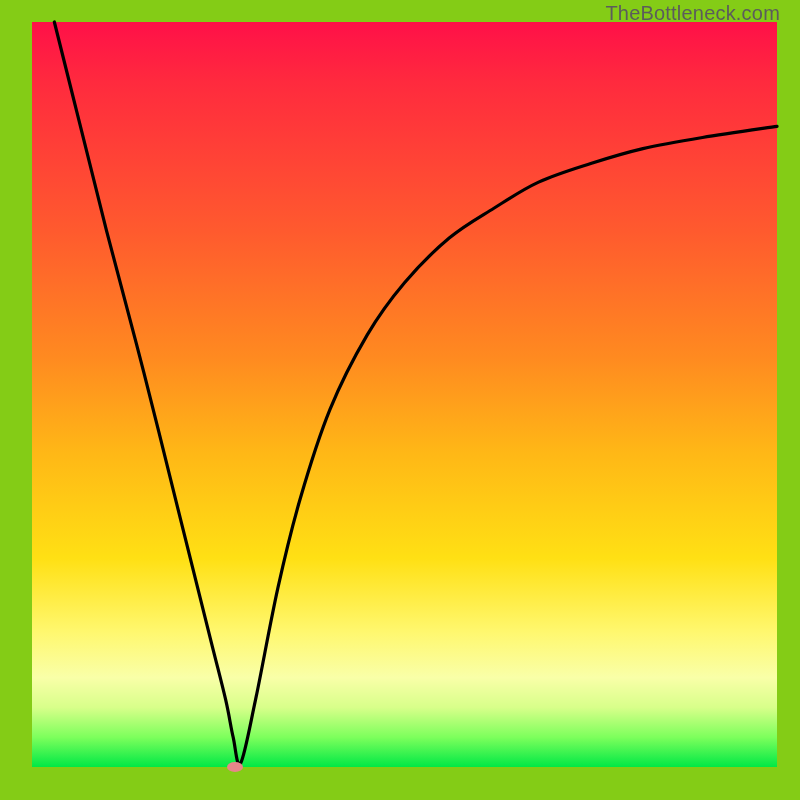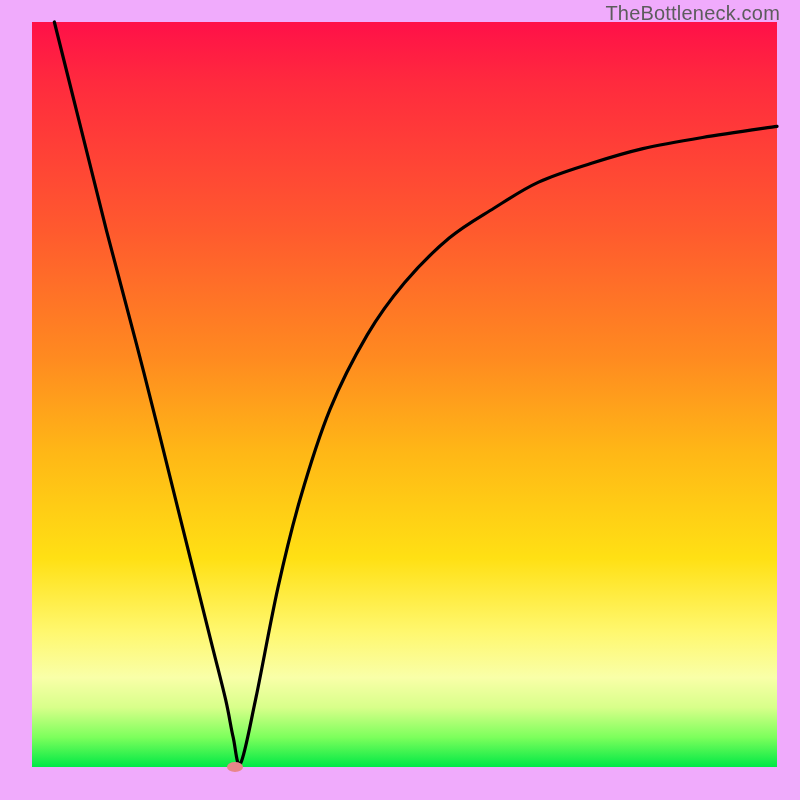--- a/index.html
+++ b/index.html
@@ -8,21 +8,21 @@
     width: 800px;
     height: 800px;
     overflow: hidden;
     background: #000;
     font-family: Arial, Helvetica, sans-serif;
   }
   .frame {
     position: relative;
     width: 800px;
     height: 800px;
-    background: #f0abfc;
+    background: #84cc16;
     text-align: right;
   }
   .plot-area {
     position: absolute;
     left: 32px;
     top: 22px;
     width: 745px;
     height: 745px;
     
     background: linear-gradient(

